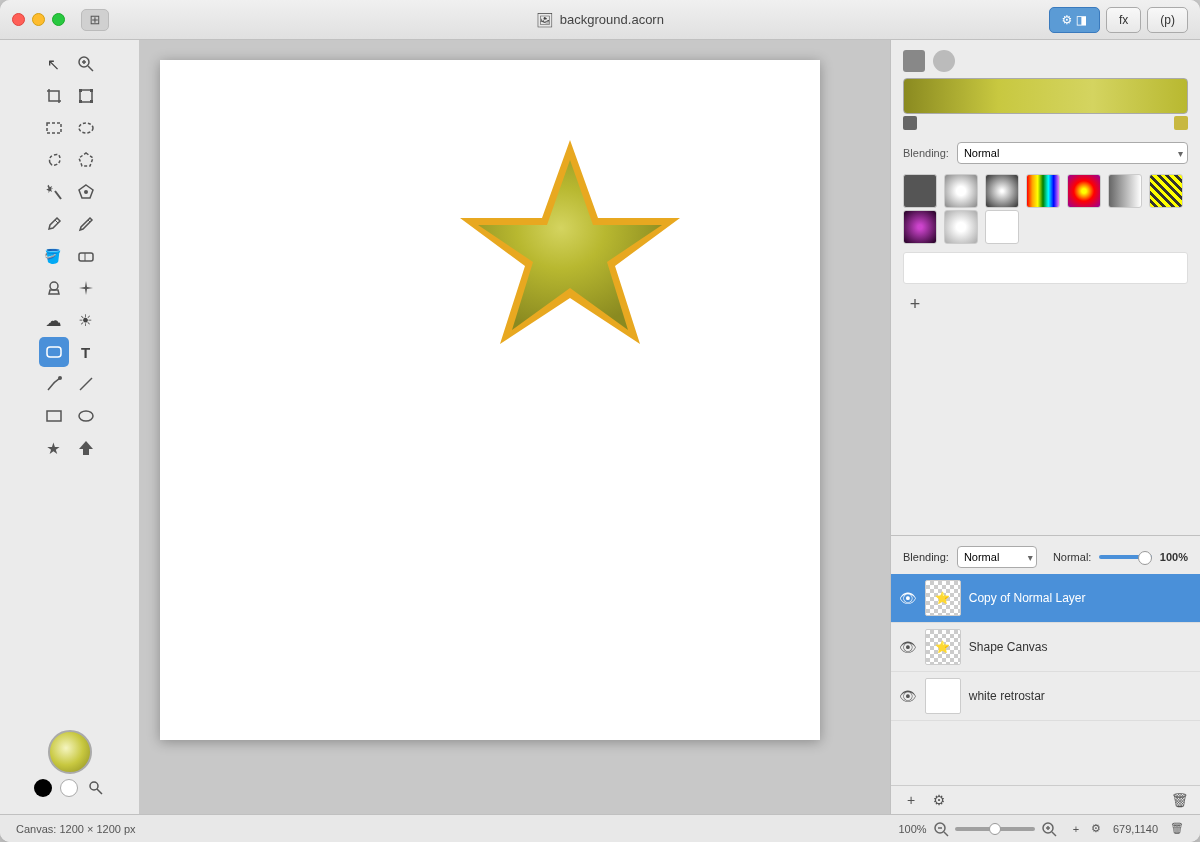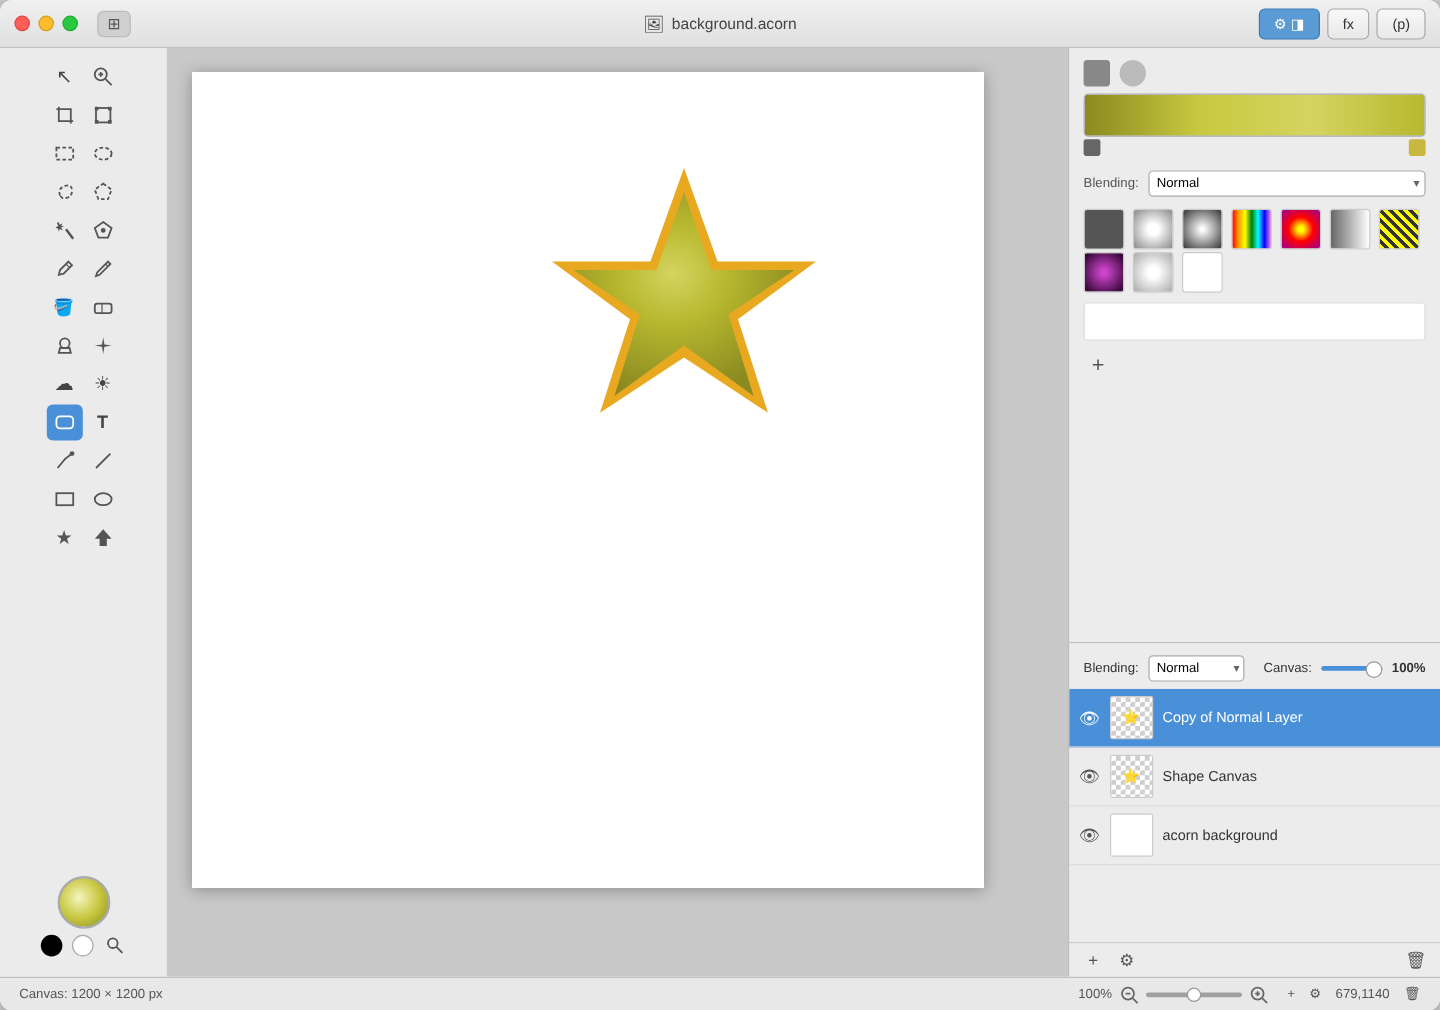--- a/index.html
+++ b/index.html
@@ -773,21 +773,21 @@
 
       <div class="layers-blending">
         <span>Blending:</span>
         <div class="select-wrapper">
           <select>
             <option>Normal</option>
             <option>Multiply</option>
             <option>Screen</option>
           </select>
         </div>
-        <span style="margin-left:8px;">Canvas:</span>
+        <span style="margin-left:8px;">Normal:</span>
         <div class="opacity-slider"></div>
         <span class="opacity-value">100%</span>
       </div>
 
       <div class="layers-list">
 
         <div class="layer-row selected">
           <span class="layer-eye">👁</span>
           <div class="layer-thumb layer-thumb-checker">
             <span style="font-size:12px;">⭐</span>
@@ -799,21 +799,21 @@
           <span class="layer-eye">👁</span>
           <div class="layer-thumb layer-thumb-checker">
             <span style="font-size:12px;">⭐</span>
           </div>
           <span class="layer-name">Shape Canvas</span>
         </div>
 
         <div class="layer-row">
           <span class="layer-eye">👁</span>
           <div class="layer-thumb" style="background:white;"></div>
-          <span class="layer-name">acorn background</span>
+          <span class="layer-name">white retrostar</span>
         </div>
 
       </div>
 
       <div class="layer-actions">
         <div class="layer-action-btn">+</div>
         <div class="layer-action-btn">⚙</div>
         <div style="flex:1;"></div>
         <div class="layer-action-btn">🗑</div>
       </div>

